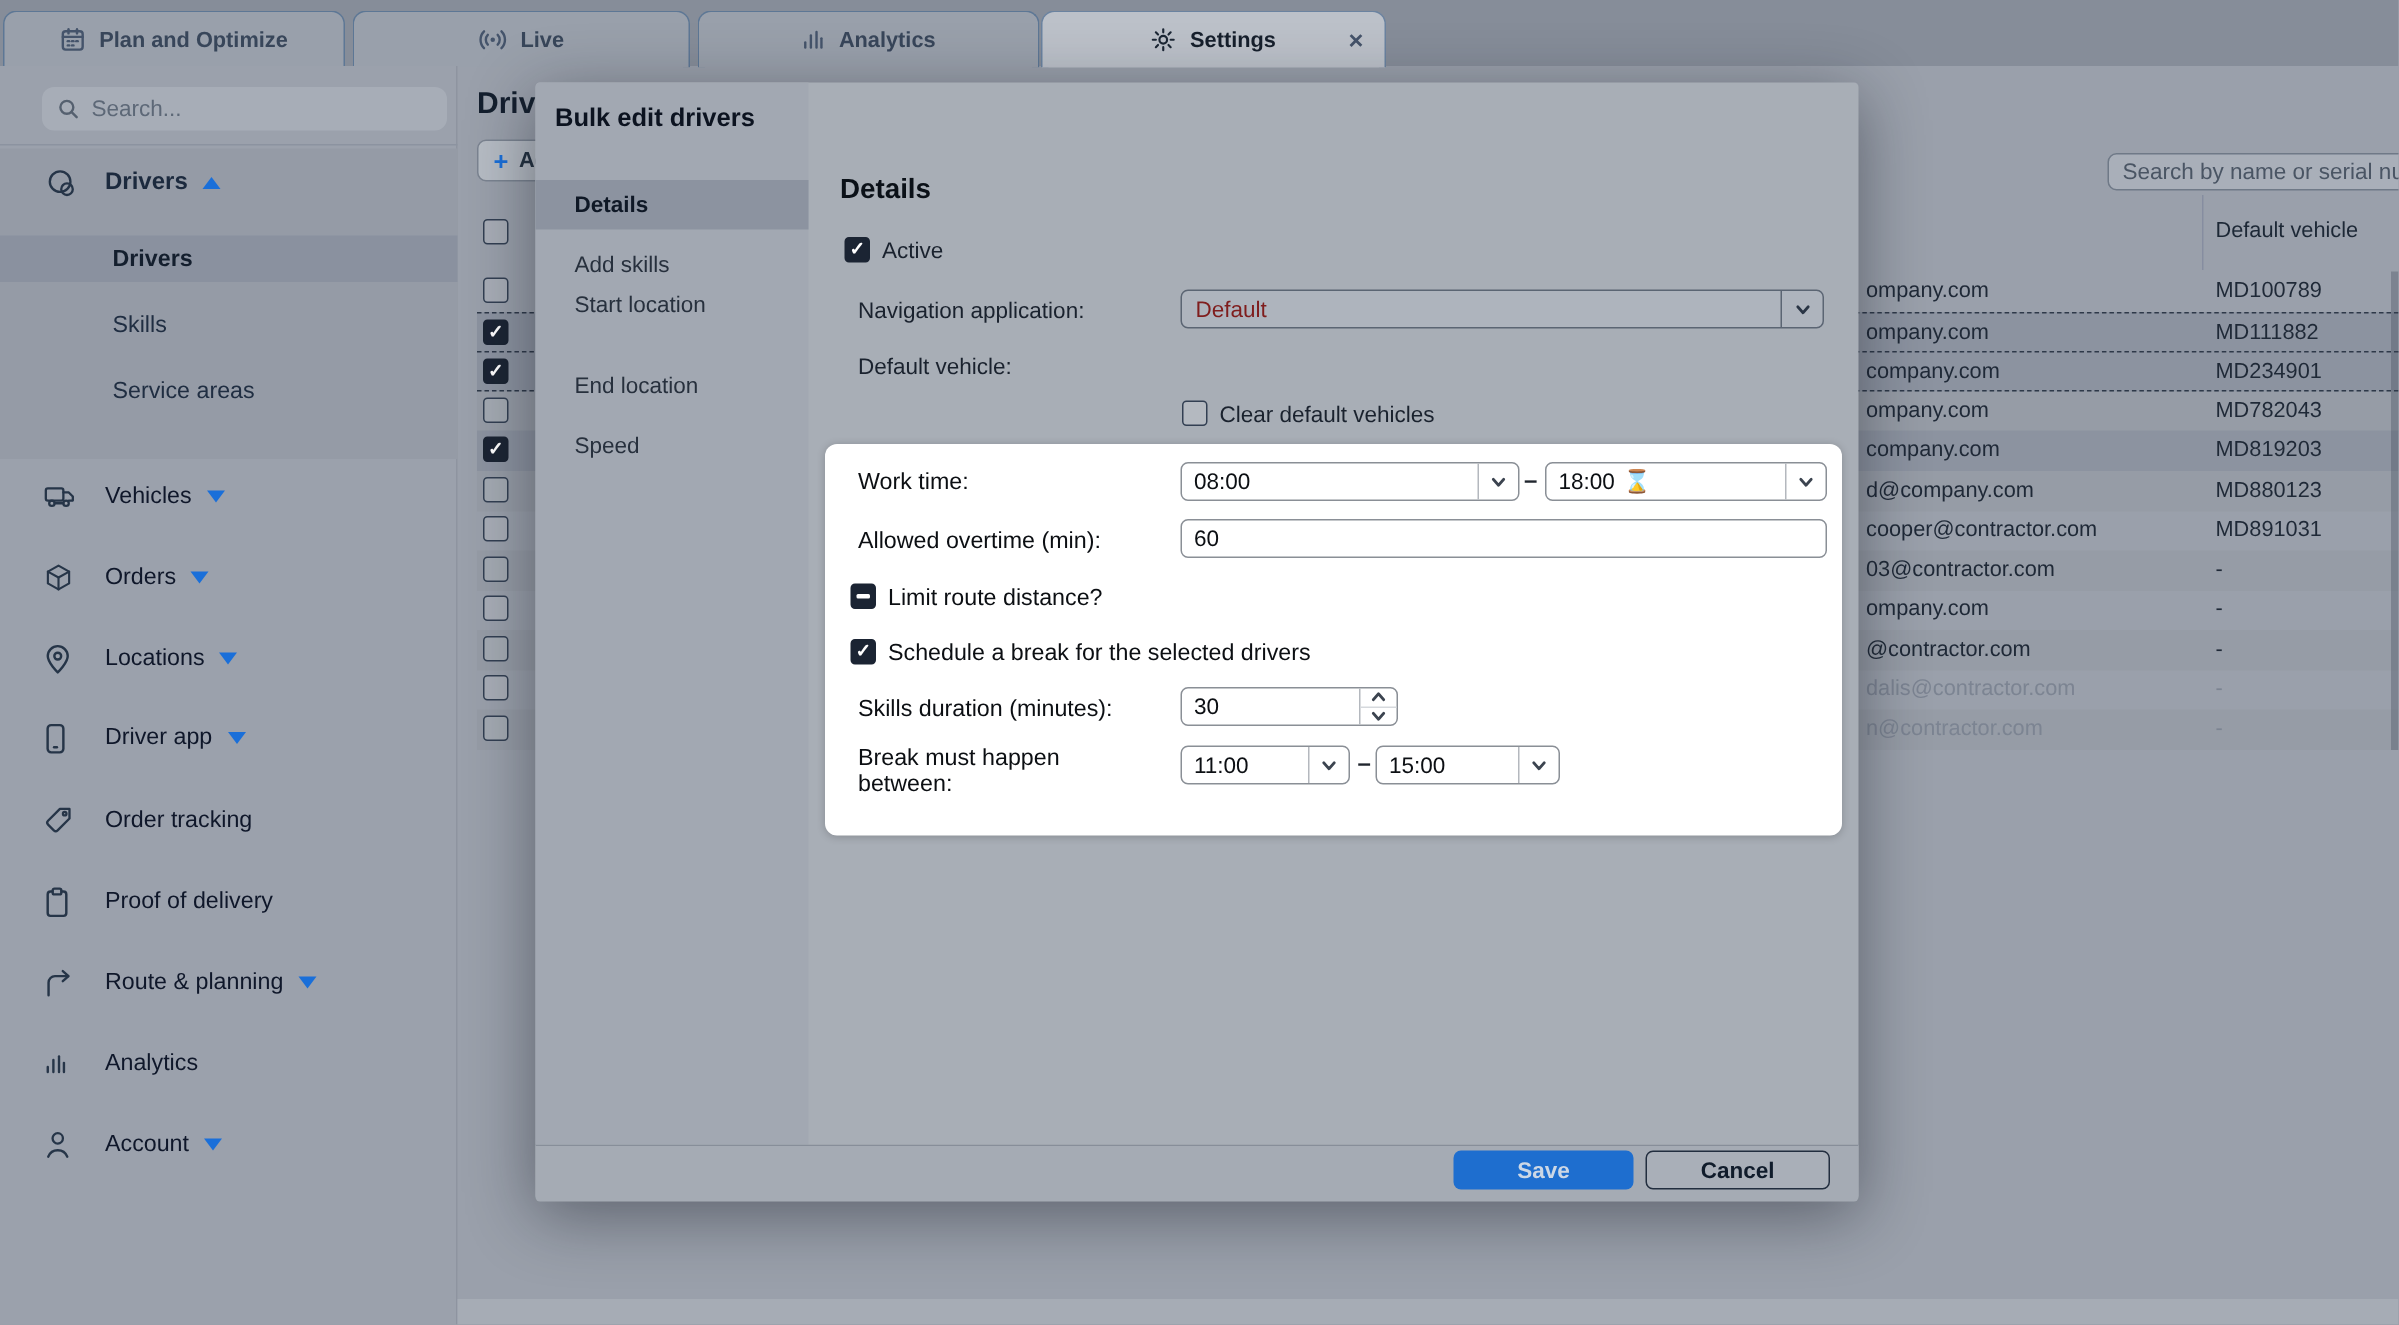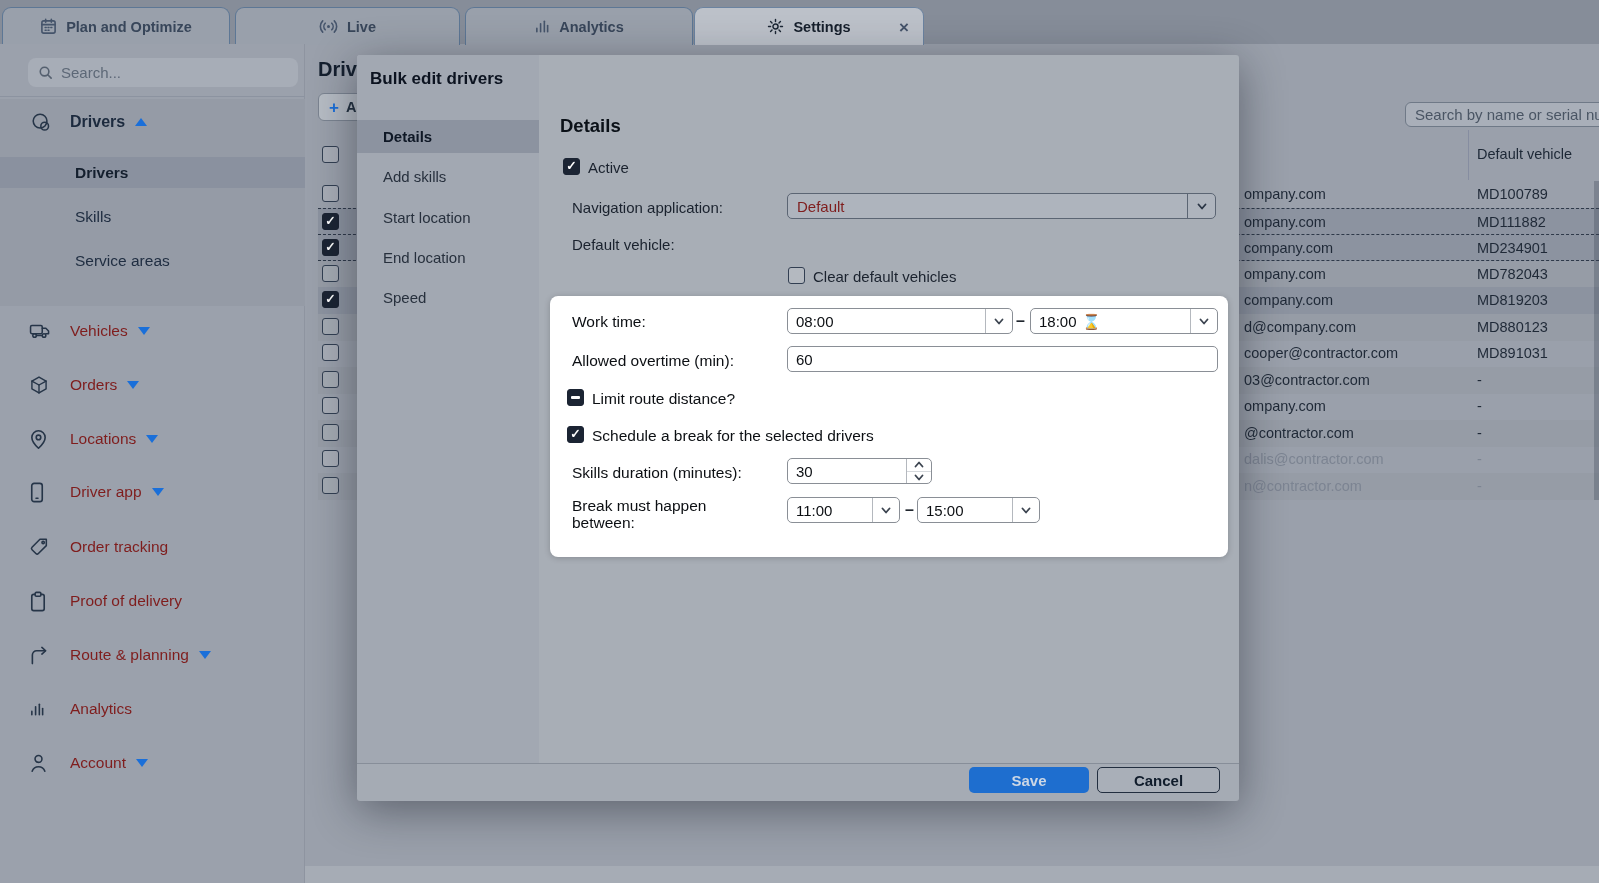--- a/index.html
+++ b/index.html
@@ -32,21 +32,21 @@
   .s-group{position:absolute;left:0;top:55px;width:305px;height:207px;background:#959ba6;}
   .s-head{position:absolute;left:0;top:62px;width:305px;height:32px;display:flex;align-items:center;}
   .s-head .icn{position:absolute;left:30px;display:flex;color:#263548;}
   .s-head .lbl{position:absolute;left:70px;font-size:16px;font-weight:700;color:#1c2a3e;}
   .s-sub{position:absolute;left:0;width:305px;height:31px;display:flex;align-items:center;}
   .s-sub .lbl{position:absolute;left:75px;font-size:15.5px;color:#202e42;}
   .s-sub.sel{background:#8a919f;}
   .s-sub.sel .lbl{font-weight:700;color:#141f2e;}
   .s-item{position:absolute;left:0;width:305px;height:30px;display:flex;align-items:center;}
   .s-item .icn{position:absolute;left:29px;display:flex;color:#263548;}
-  .s-item .lbl{position:absolute;left:70px;font-size:15.5px;color:#7f1d1d;font-weight:500;}
+  .s-item .lbl{position:absolute;left:70px;font-size:15.5px;color:#0f172a;font-weight:500;}
   .tri-up,.tri-down{display:inline-block;width:0;height:0;margin-left:10px;}
   .tri-up{border-left:6px solid transparent;border-right:6px solid transparent;border-bottom:8px solid #1a6fd9;}
   .tri-down{border-left:6px solid transparent;border-right:6px solid transparent;border-top:8px solid #1a6fd9;}
   .lblrow{display:flex;align-items:center;position:absolute;left:70px;}
   .lblrow .lbl{position:static !important;}
   .s-head .lblrow{left:70px;} 
 
   
   .pg-title{left:318px;top:58px;font-size:20px;font-weight:700;color:#141f2e;white-space:nowrap;}
   .add-btn{left:318px;top:93px;width:132px;height:28px;background:#b6bcc4;border:1px solid #7b8491;
@@ -409,21 +409,21 @@
 <div class="abs modal">
   <div class="m-nav"></div>
   <div class="m-title">Bulk edit drivers</div>
 
   <div class="m-navitem sel" style="top:65px;">
     <span class="lbl">Details</span>
     </div>
   <div class="m-navitem" style="top:105px;">
     <span class="lbl">Add skills</span>
     </div>
-  <div class="m-navitem" style="top:146px;">
+  <div class="m-navitem" style="top:132px;">
     <span class="lbl">Start location</span>
     </div>
   <div class="m-navitem" style="top:186px;">
     <span class="lbl">End location</span>
     </div>
   <div class="m-navitem" style="top:226px;">
     <span class="lbl">Speed</span>
     </div>
 
   <div class="m-heading">Details</div>

